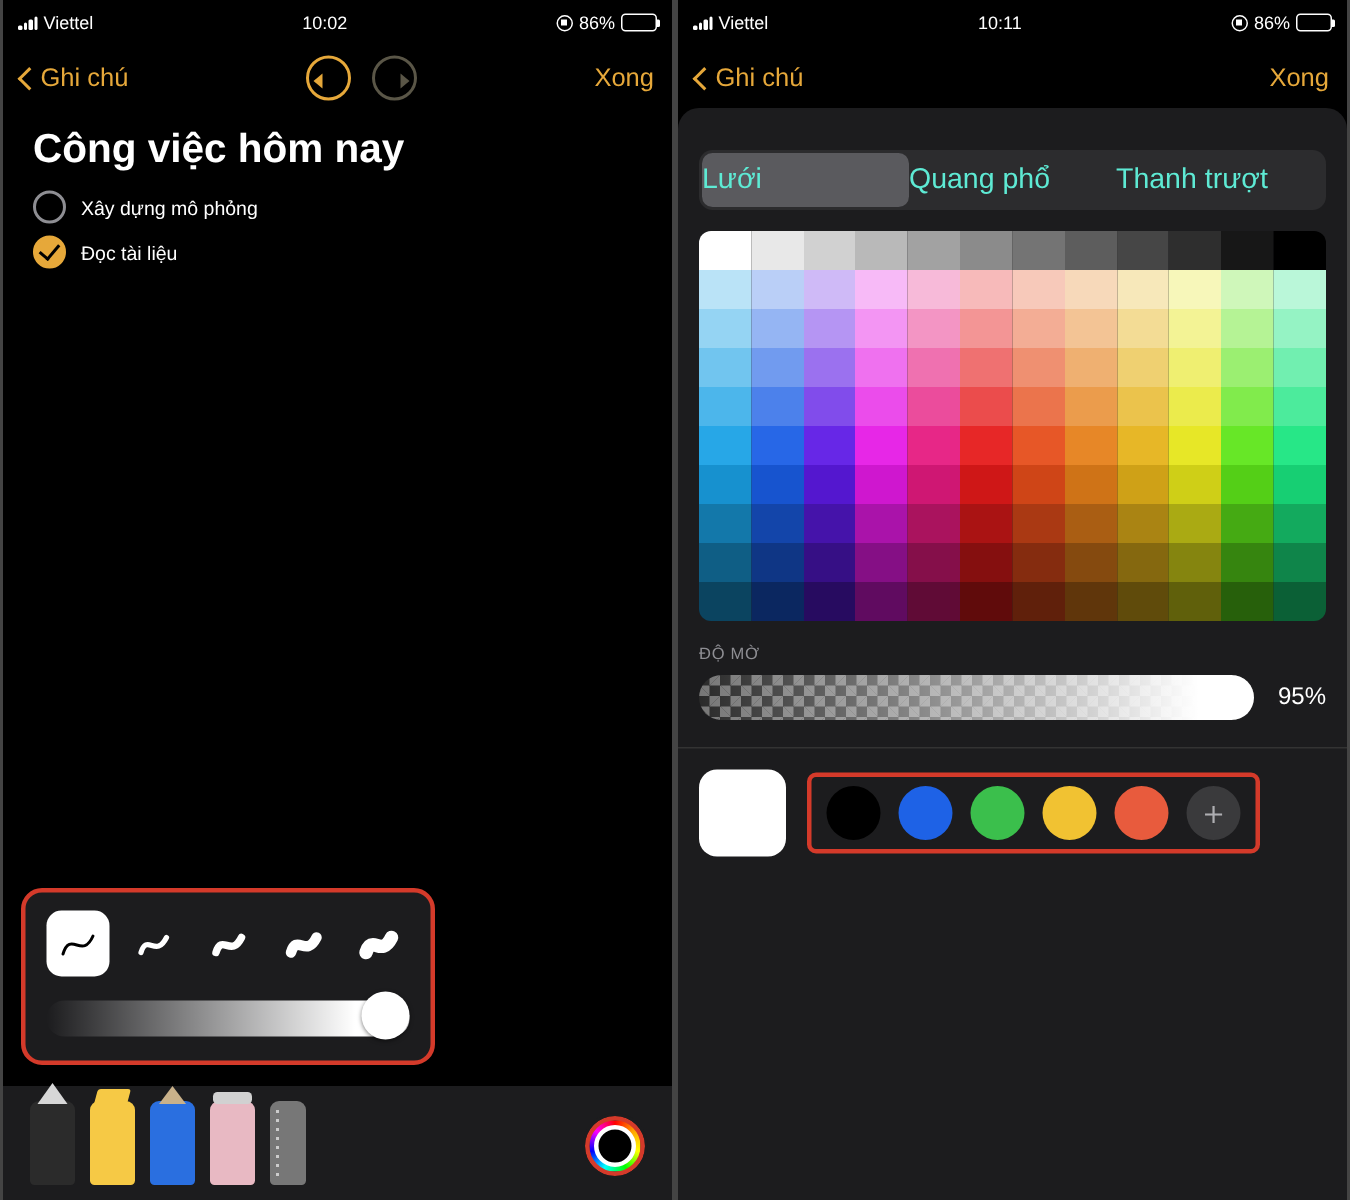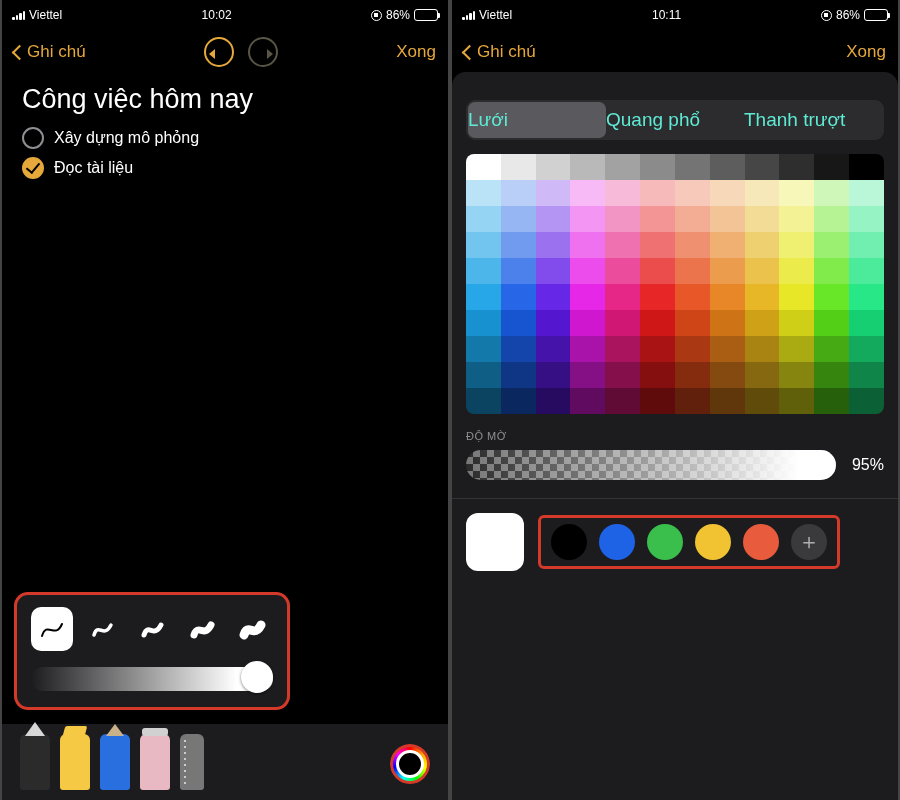--- a/index.html
+++ b/index.html
@@ -74,23 +74,23 @@
   .undo-btn.dim { border-color:#5a5647; }
   .undo-btn.dim::after{ border-right-color:#5a5647; border-left:none;}
   .undo-btn.redo::after{
     left:auto; right:3px;
     border-right:none; border-left:6px solid #5a5647;
   }
   .done { color:#e6a83a; font-size:17px; }
 
   
   .timestamp { text-align:center; color:#8e8e93; font-size:13px; margin-top:4px; }
-  .note-title { font-size:27px; font-weight:400; padding:10px 20px 8px; }
+  .note-title { font-size:27px; font-weight:700; padding:10px 20px 8px; }
   .todos { padding:0 20px; }
-  .todo { display:flex; align-items:center; gap:10px; padding:4px 0; font-size:16px; }
+  .todo { display:flex; align-items:center; gap:10px; padding:4px 0; font-size:13px; }
   .circle {
     width:22px; height:22px; border:2px solid #8e8e93; border-radius:50%;
     flex-shrink:0;
   }
   .circle.checked {
     background:#e6a83a; border-color:#e6a83a;
     display:flex; align-items:center; justify-content:center;
   }
   .circle.checked::after{
     content:""; width:6px; height:11px; border-right:2.5px solid #000;

